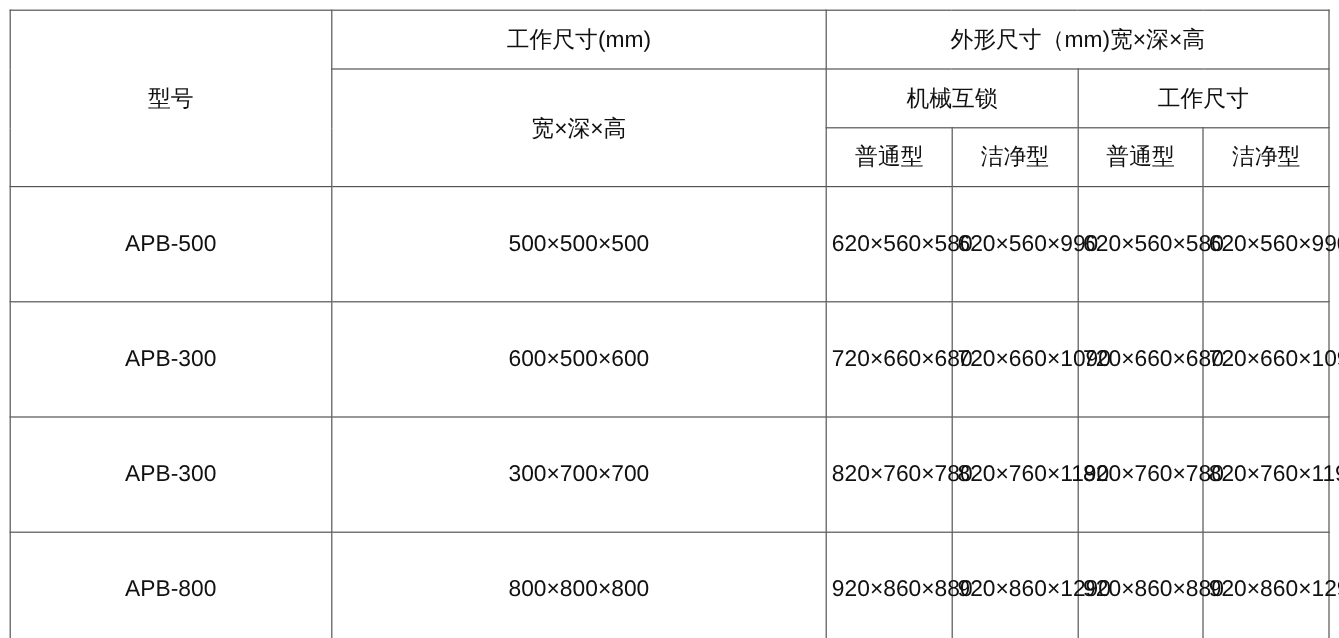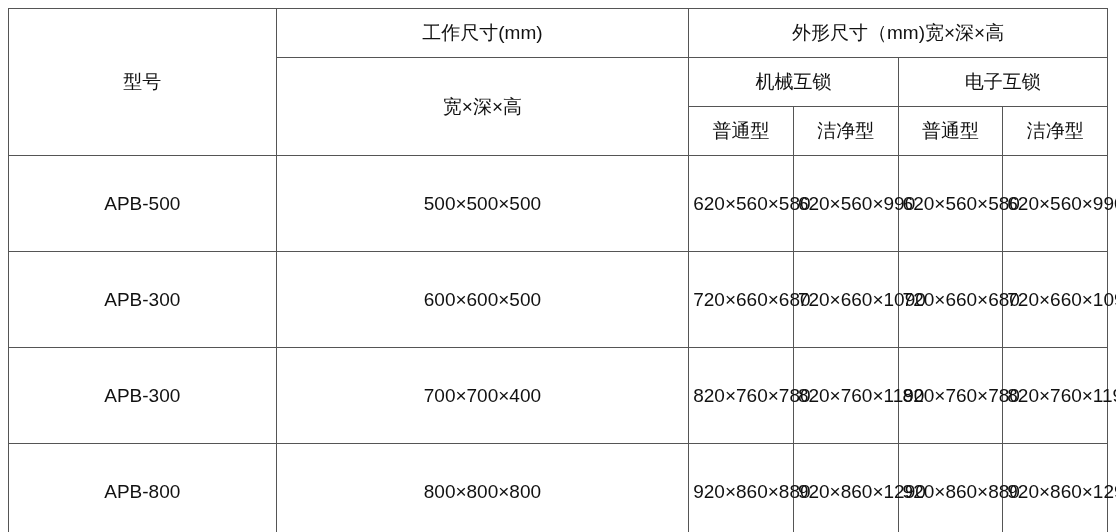--- a/index.html
+++ b/index.html
@@ -45,48 +45,48 @@
 <table class="spec-table">
   <tbody>
     <tr class="hdr-row-1">
       <th class="col-model" rowspan="3">型号</th>
       <th class="col-work">工作尺寸(mm)</th>
       <th class="col-dim" colspan="4">外形尺寸（mm)宽×深×高</th>
     </tr>
     <tr class="hdr-row-2">
       <th class="col-work" rowspan="2">宽×深×高</th>
       <th class="col-dim" colspan="2">机械互锁</th>
-      <th class="col-dim" colspan="2">电子互锁</th>
+      <th class="col-dim" colspan="2">工作尺寸</th>
     </tr>
     <tr class="hdr-row-3">
       <th class="col-dim">普通型</th>
       <th class="col-dim">洁净型</th>
       <th class="col-dim">普通型</th>
       <th class="col-dim">洁净型</th>
     </tr>
 
     <tr class="body-row">
       <td class="model-cell">APB-500</td>
       <td>500×500×500</td>
       <td>620×560×580</td>
       <td>620×560×990</td>
       <td>620×560×580</td>
       <td>620×560×990</td>
     </tr>
     <tr class="body-row">
       <td class="model-cell">APB-300</td>
-      <td>600×600×500</td>
+      <td>600×500×600</td>
       <td>720×660×680</td>
       <td>720×660×1090</td>
       <td>720×660×680</td>
       <td>720×660×1090</td>
     </tr>
     <tr class="body-row">
       <td class="model-cell">APB-300</td>
-      <td>700×700×400</td>
+      <td>300×700×700</td>
       <td>820×760×780</td>
       <td>820×760×1190</td>
       <td>820×760×780</td>
       <td>820×760×1190</td>
     </tr>
     <tr class="body-row">
       <td class="model-cell">APB-800</td>
       <td>800×800×800</td>
       <td>920×860×880</td>
       <td>920×860×1290</td>

